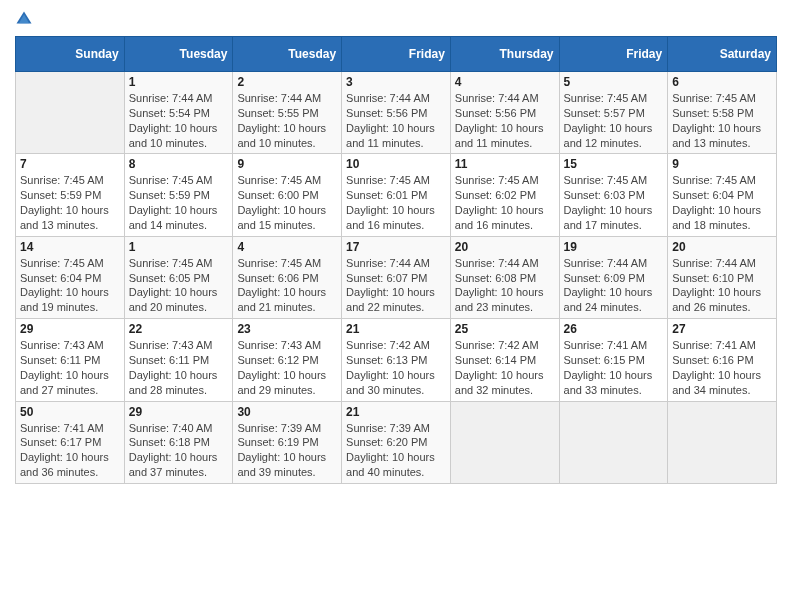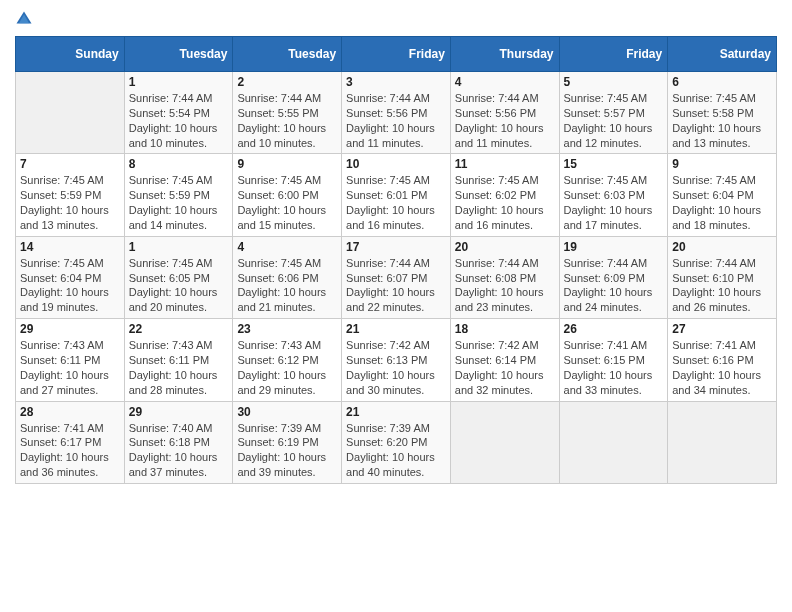--- a/index.html
+++ b/index.html
@@ -270,41 +270,41 @@
 Sunset: 6:12 PM
 Daylight: 10 hours and 29 minutes.</div>
           </td>
           <td>
             <span class="day-number">21</span>
             <div class="day-info" style="white-space: pre-line;">Sunrise: 7:42 AM
 Sunset: 6:13 PM
 Daylight: 10 hours and 30 minutes.</div>
           </td>
           <td>
-            <span class="day-number">18</span>
+            <span class="day-number">25</span>
             <div class="day-info" style="white-space: pre-line;">Sunrise: 7:42 AM
 Sunset: 6:14 PM
 Daylight: 10 hours and 32 minutes.</div>
           </td>
           <td>
             <span class="day-number">26</span>
             <div class="day-info" style="white-space: pre-line;">Sunrise: 7:41 AM
 Sunset: 6:15 PM
 Daylight: 10 hours and 33 minutes.</div>
           </td>
           <td>
             <span class="day-number">27</span>
             <div class="day-info" style="white-space: pre-line;">Sunrise: 7:41 AM
 Sunset: 6:16 PM
 Daylight: 10 hours and 34 minutes.</div>
           </td>
         </tr>
         <tr>
           <td>
-            <span class="day-number">28</span>
+            <span class="day-number">50</span>
             <div class="day-info" style="white-space: pre-line;">Sunrise: 7:41 AM
 Sunset: 6:17 PM
 Daylight: 10 hours and 36 minutes.</div>
           </td>
           <td>
             <span class="day-number">29</span>
             <div class="day-info" style="white-space: pre-line;">Sunrise: 7:40 AM
 Sunset: 6:18 PM
 Daylight: 10 hours and 37 minutes.</div>
           </td>

